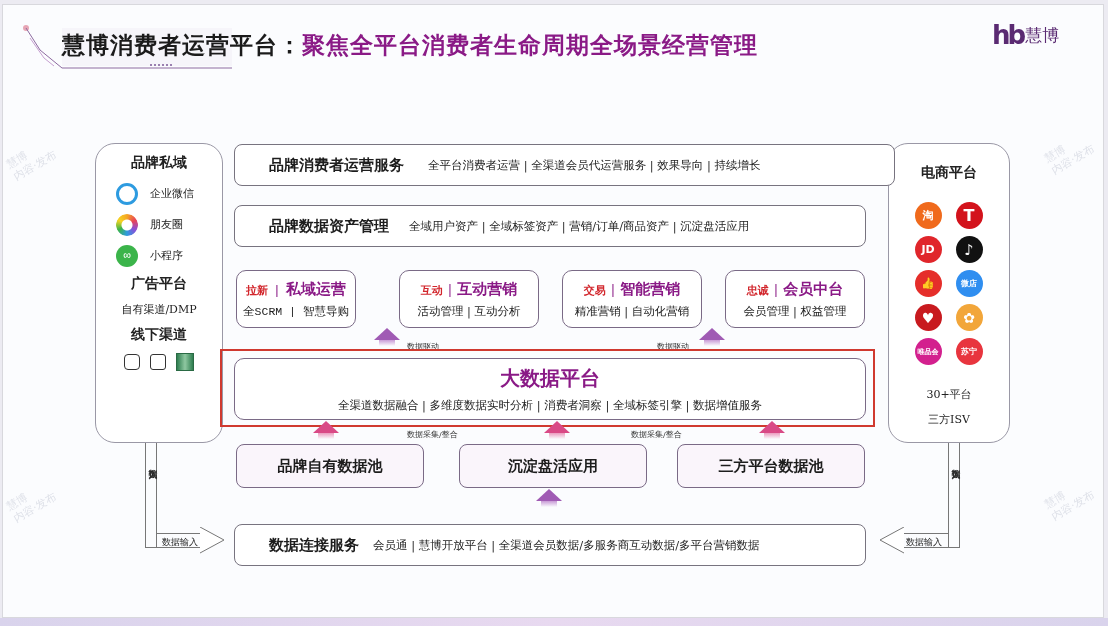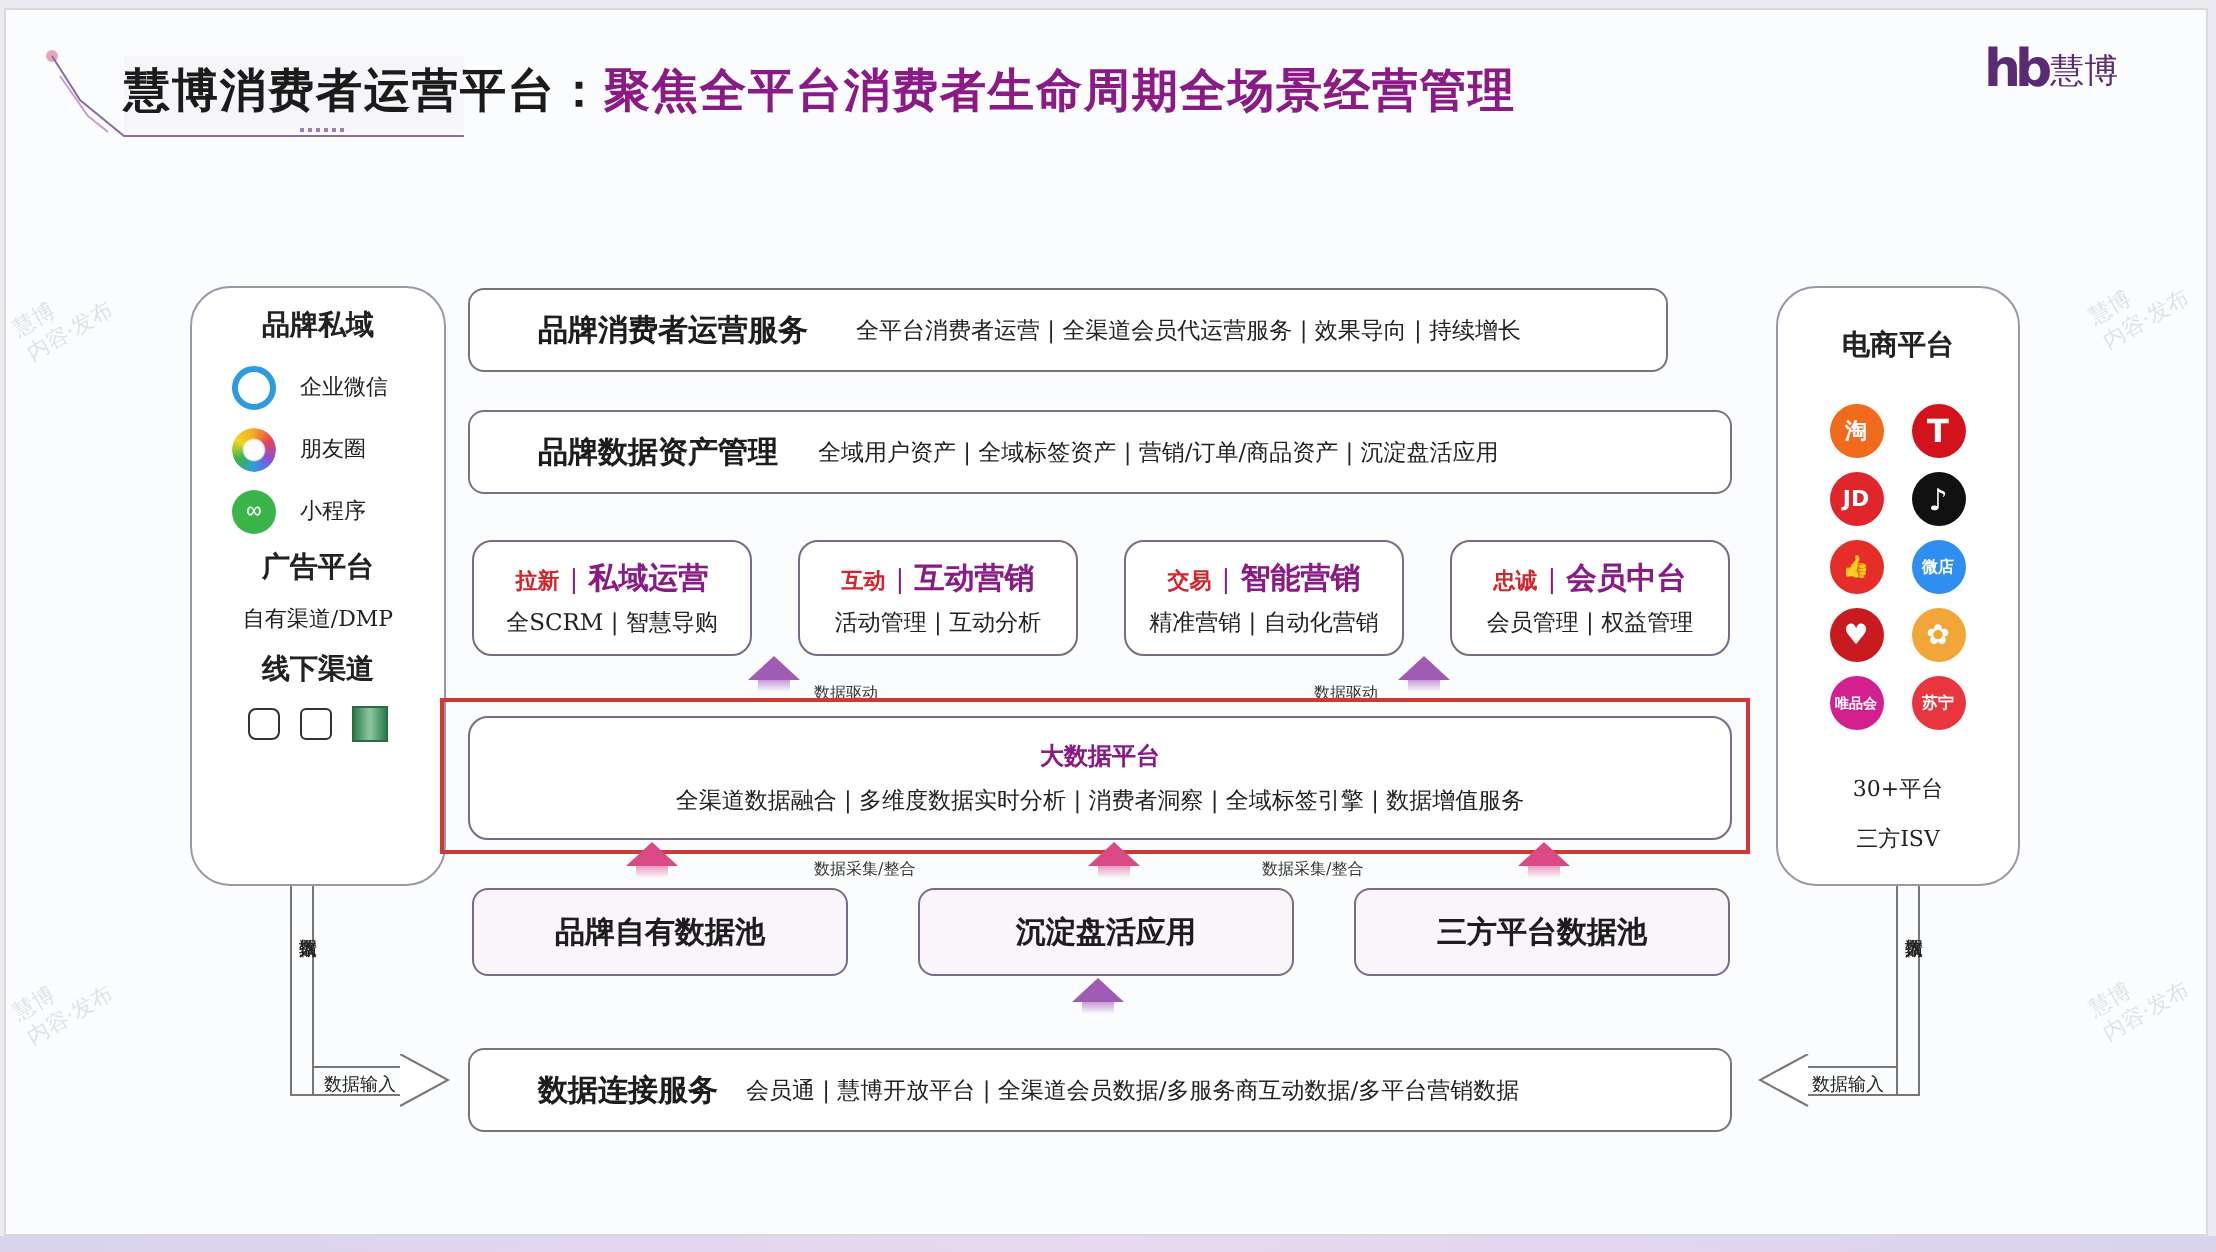--- a/index.html
+++ b/index.html
@@ -70,21 +70,21 @@
     .module .m-desc { font-size: 11.5px; color: #222; margin-top: 5px; white-space: nowrap; }
     .highlight {
       position: absolute; left: 220px; top: 349px; width: 655px; height: 78px;
       border: 2px solid #d0392f;
     }
     .bigdata {
       position: absolute; left: 234px; top: 358px; width: 632px; height: 62px;
       border: 1.5px solid #7a6a86; border-radius: 10px; background: #fff;
       display: flex; flex-direction: column; align-items: center; justify-content: center;
     }
-    .bigdata .bd-title { font-size: 12px; font-weight: bold; color: #8a1a86; }
+    .bigdata .bd-title { font-size: 20px; font-weight: bold; color: #8a1a86; }
     .bigdata .bd-desc { font-size: 11.5px; color: #222; margin-top: 6px; white-space: nowrap; }
     .pool {
       position: absolute; top: 444px; height: 44px; background: #faf5fb; border: 1.5px solid #7a6a86; border-radius: 8px;
       display: flex; align-items: center; justify-content: center; font-size: 15px; font-weight: bold; color: #1d1d1d;
     }
     .arrow-up {
       position: absolute; width: 0; height: 0;
       border-left: 13px solid transparent; border-right: 13px solid transparent;
       border-bottom: 12px solid #a05bb4;
     }
@@ -165,31 +165,31 @@
     <div class="ec" style="background:#2f8ef0;font-size:8px;">微店</div>
     <div class="ec" style="background:#c81a1f;font-size:14px;">♥</div>
     <div class="ec" style="background:#f2a63a;font-size:14px;">✿</div>
     <div class="ec" style="background:#d3208e;font-size:7px;">唯品会</div>
     <div class="ec" style="background:#e8353e;font-size:8px;">苏宁</div>
   </div>
   <div class="side-small" style="margin-top:22px;">30+平台</div>
   <div class="side-small" style="margin-top:10px;">三方ISV</div>
 </div>
 
-<div class="box box-row" style="left:234px;top:144px;width:600px;height:42px;">
+<div class="box box-row" style="left:234px;top:144px;width:661px;height:42px;">
   <span class="b-title">品牌消费者运营服务</span>
   <span class="b-desc">全平台消费者运营 | 全渠道会员代运营服务 | 效果导向 | 持续增长</span>
 </div>
 
 <div class="box box-row" style="left:234px;top:205px;width:632px;height:42px;">
   <span class="b-title">品牌数据资产管理</span>
   <span class="b-desc" style="margin-left:-4px;">全域用户资产 | 全域标签资产 | 营销/订单/商品资产 | 沉淀盘活应用</span>
 </div>
 
-<div class="module" style="left:236px;top:270px;width:140px;height:58px;">
+<div class="module" style="left:236px;top:270px;width:120px;height:58px;font-family:Liberation Mono, monospace;">
   <div class="m-head"><span class="m-tag">拉新</span><span class="m-sep">|</span><span>私域运营</span></div>
   <div class="m-desc">全SCRM | 智慧导购</div>
 </div>
 <div class="module" style="left:399px;top:270px;width:140px;height:58px;">
   <div class="m-head"><span class="m-tag">互动</span><span class="m-sep">|</span><span>互动营销</span></div>
   <div class="m-desc">活动管理 | 互动分析</div>
 </div>
 <div class="module" style="left:562px;top:270px;width:140px;height:58px;">
   <div class="m-head"><span class="m-tag">交易</span><span class="m-sep">|</span><span>智能营销</span></div>
   <div class="m-desc">精准营销 | 自动化营销</div>

